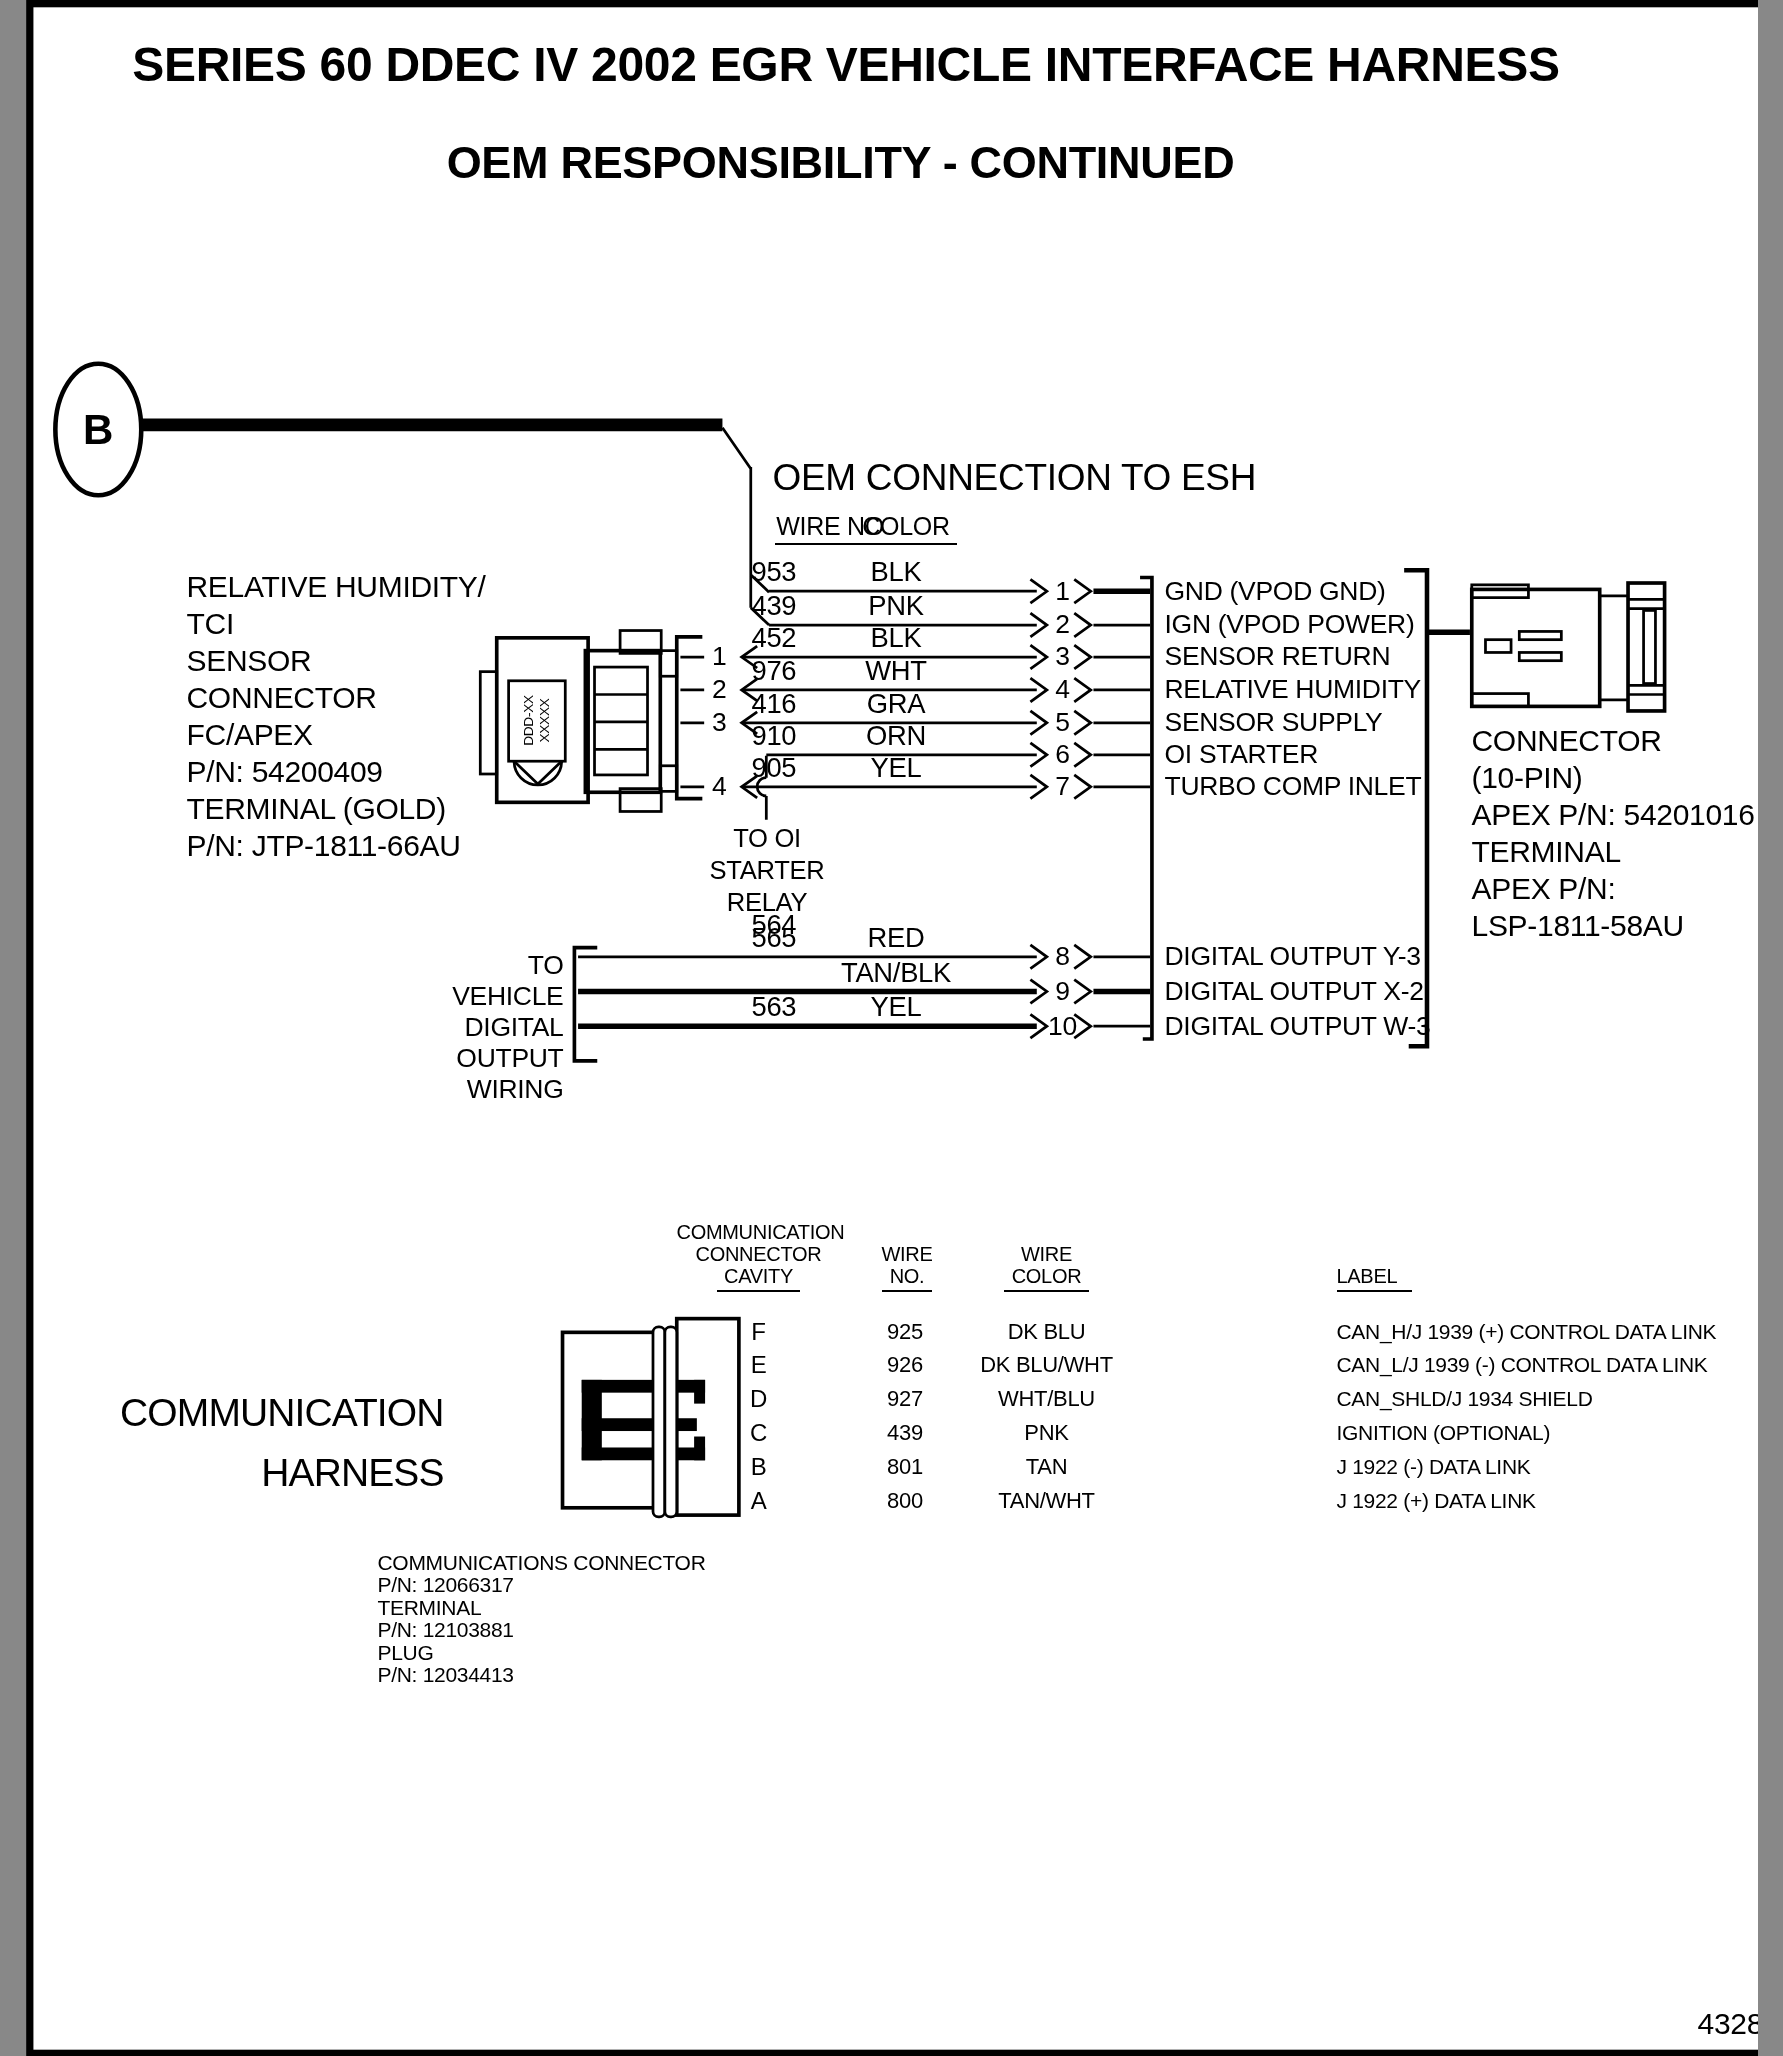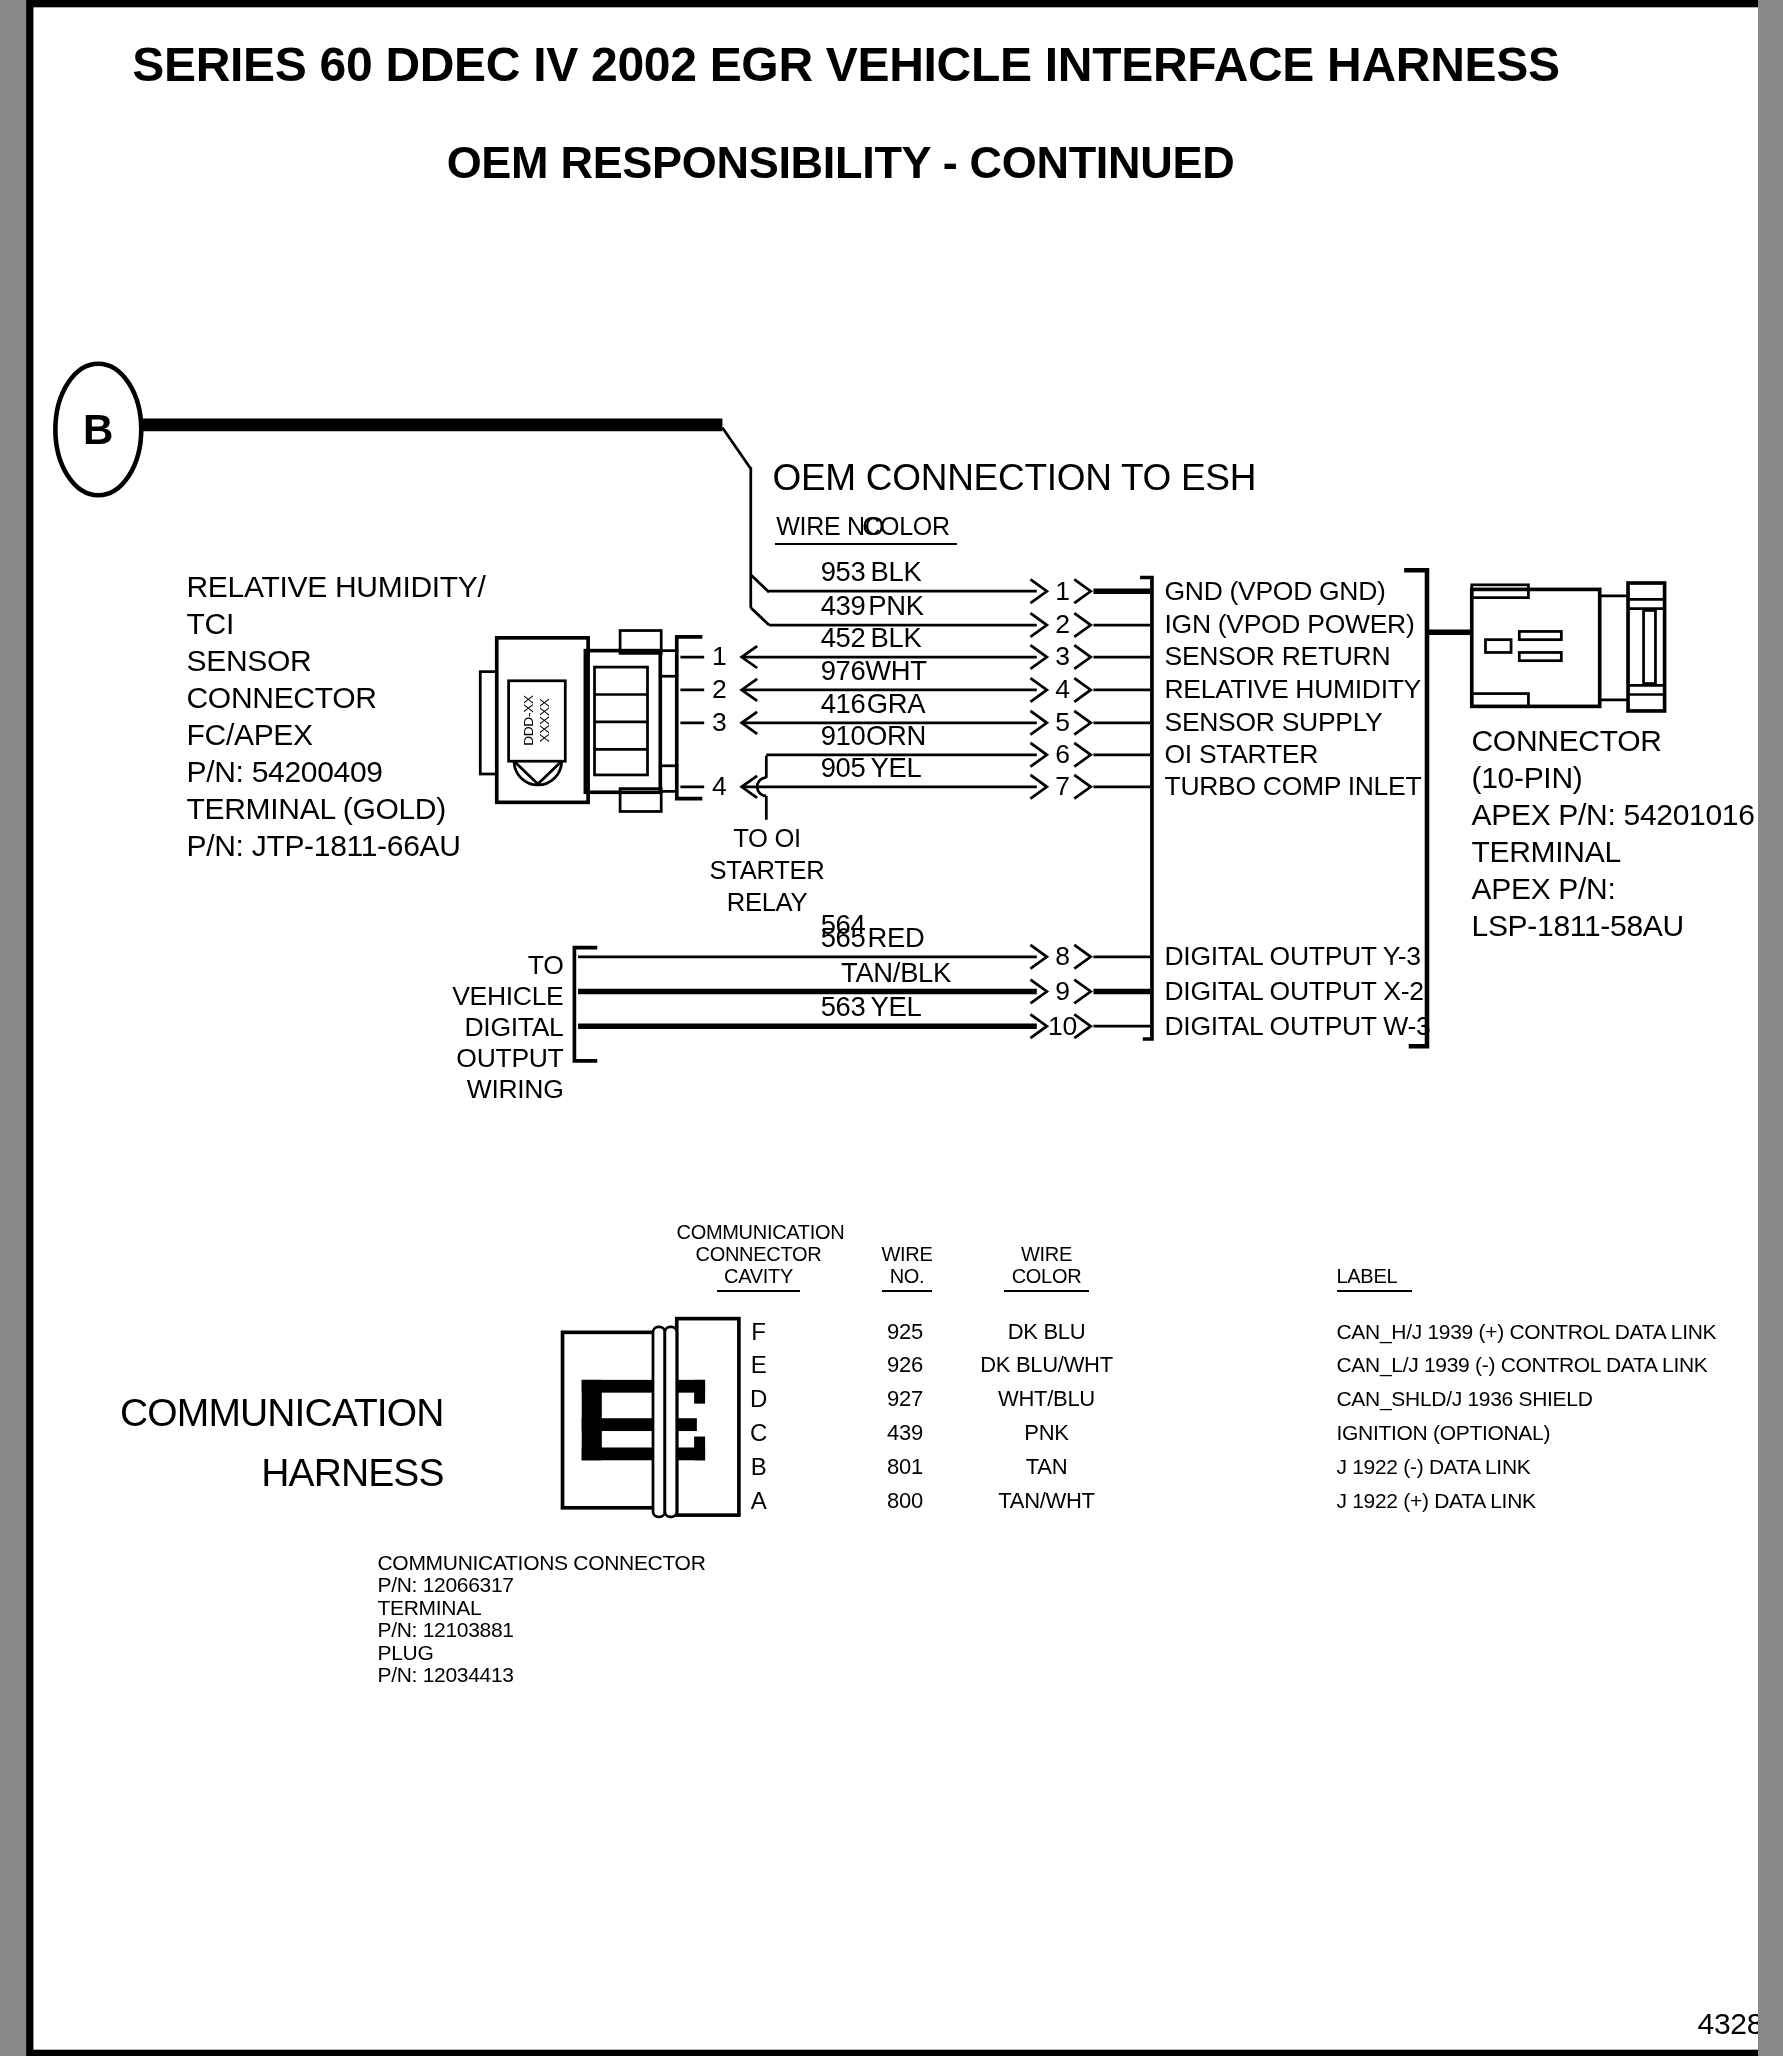--- a/index.html
+++ b/index.html
@@ -4,21 +4,21 @@
 <style>
   html,body{margin:0;padding:0;background:#888}
   .page{position:relative;width:1732px;height:2057px;background:#ffffff;margin:0 auto;
         font-family:"Liberation Sans","DejaVu Sans",sans-serif;color:#000;letter-spacing:-0.3px;overflow:hidden}
   .abs{position:absolute}
   .c{text-align:center}
   .r{text-align:right}
   .ml{white-space:pre-line}
   .b{font-weight:bold}
   .u{border-bottom:2.7px solid #000;padding:0 7.3px 2.7px}
-  .wn{left:726px;width:114px;text-align:right;font-size:27.4px}
+  .wn{left:726px;width:114px;text-align:left;font-size:27.4px}
   .wc{left:802px;width:137px;text-align:center;font-size:27.4px}
   .pn{left:1018px;width:38px;text-align:center;font-size:26.5px;height:31px;line-height:31px}
   .lb{left:1139px;font-size:26.5px;height:31px;line-height:31px}
   .sp{left:680px;width:27.4px;text-align:center;font-size:26.5px;height:31px;line-height:31px}
   .cmL{left:710px;width:46px;text-align:center;font-size:24px;height:25.6px;line-height:25.6px}
   .cmW{left:834px;width:91px;text-align:center;font-size:22px;height:25.6px;line-height:25.6px}
   .cmC{left:948px;width:146px;text-align:center;font-size:22px;height:25.6px;line-height:25.6px}
   .cmB{left:1311px;font-size:21px;height:25.6px;line-height:25.6px}
   svg{position:absolute;left:0;top:0}
   svg *{vector-effect:none}
@@ -259,21 +259,21 @@
   <div class="abs cmB" style="top:1319px">CAN_H/J 1939 (+) CONTROL DATA LINK</div>
 
   <div class="abs cmL" style="top:1352px">E</div>
   <div class="abs cmW" style="top:1352px">926</div>
   <div class="abs cmC" style="top:1352px">DK BLU/WHT</div>
   <div class="abs cmB" style="top:1352px">CAN_L/J 1939 (-) CONTROL DATA LINK</div>
 
   <div class="abs cmL" style="top:1386px">D</div>
   <div class="abs cmW" style="top:1386px">927</div>
   <div class="abs cmC" style="top:1386px">WHT/BLU</div>
-  <div class="abs cmB" style="top:1386px">CAN_SHLD/J 1936 SHIELD</div>
+  <div class="abs cmB" style="top:1386px">CAN_SHLD/J 1934 SHIELD</div>
 
   <div class="abs cmL" style="top:1420px">C</div>
   <div class="abs cmW" style="top:1420px">439</div>
   <div class="abs cmC" style="top:1420px">PNK</div>
   <div class="abs cmB" style="top:1420px">IGNITION  (OPTIONAL)</div>
 
   <div class="abs cmL" style="top:1454px">B</div>
   <div class="abs cmW" style="top:1454px">801</div>
   <div class="abs cmC" style="top:1454px">TAN</div>
   <div class="abs cmB" style="top:1454px">J 1922 (-) DATA LINK</div>

